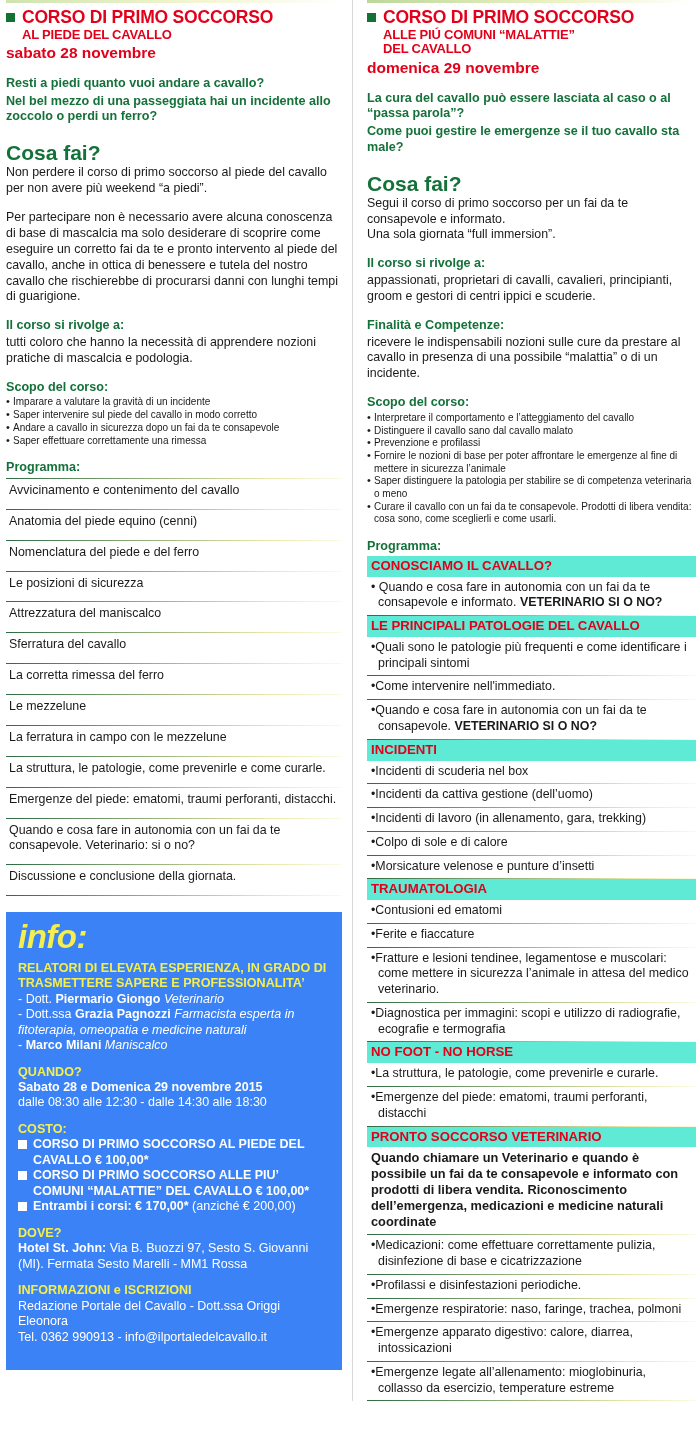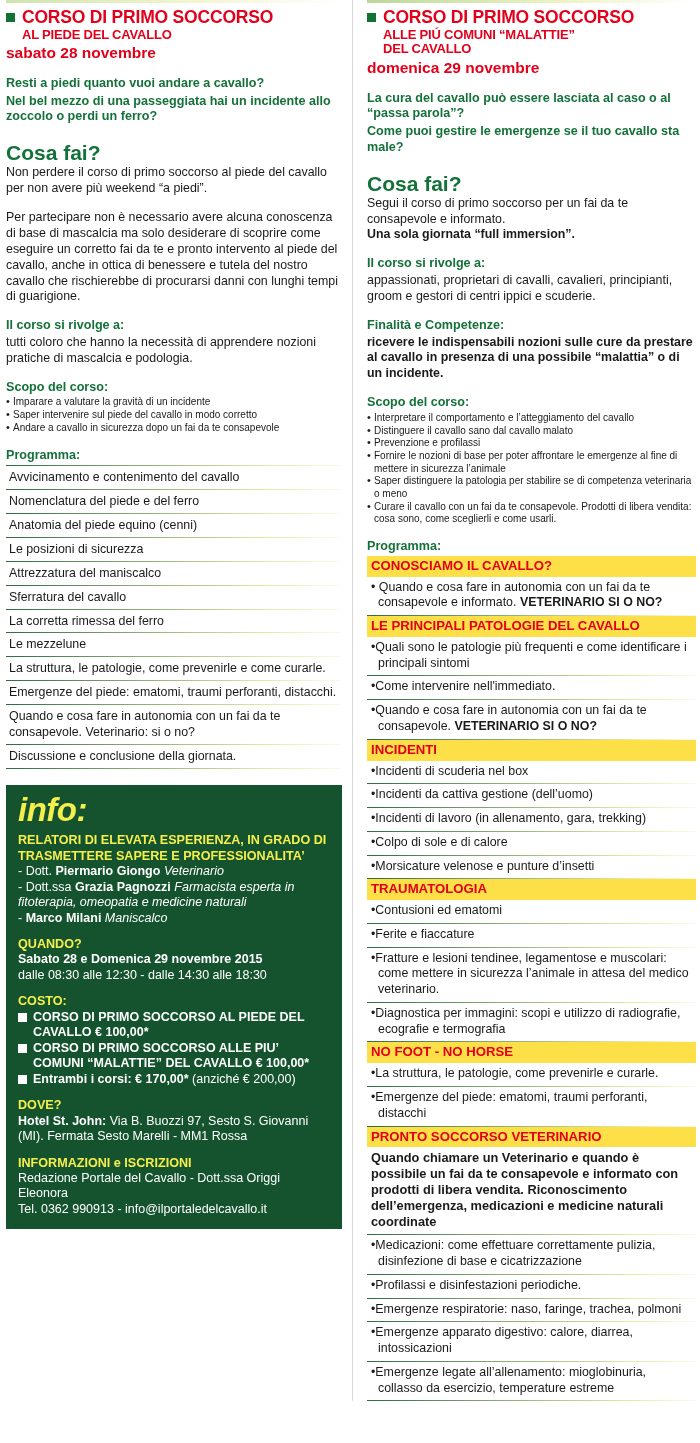--- a/index.html
+++ b/index.html
@@ -34,67 +34,67 @@
   }
   .course-title .sub{display:block;font-size:13px;}
   .course-date{color:#e2001a;font-weight:bold;font-size:15.5px;line-height:1.13;}
 
   .green-q{color:#15713a;font-weight:bold;font-size:12.6px;line-height:1.25;margin:0;}
   .qblock{margin-top:14px;}
   .qblock p{margin:0 0 2px 0;}
 
   .cosa-fai{color:#15713a;font-weight:bold;font-size:21px;line-height:1.1;margin:16px 0 1px 0;}
   .body-txt{font-size:12.4px;line-height:1.28;color:#1a1a1a;margin:0;}
-  .body-txt.bold{font-weight:bold;}
+  .body-txt.bold{font-weight:normal;}
   .spacer-m{height:13px;}
 
   .sec-head{color:#15713a;font-weight:bold;font-size:12.6px;margin:0 0 1px 0;line-height:1.25;}
 
   ul.bul{margin:0;padding:0;list-style:none;}
   ul.bul li{font-size:10px;line-height:1.27;padding-left:7px;position:relative;}
   ul.bul li:before{content:"\2022";position:absolute;left:0;top:-1px;font-size:11px;}
 
   
   .prog{margin-top:2px;}
   .prog-row{
     font-size:12.4px;line-height:1.28;
-    padding:4px 2px 3px 3px;
+    padding:4px 2px 10px 3px;
     border-bottom:1px solid;
     border-image:linear-gradient(to right,#2e6b44,#e7e9a8 78%,#fbfbe8) 1;
   }
   .prog-row:first-child{
     border-top:1px solid;
     border-image:linear-gradient(to right,#2e6b44,#e7e9a8 78%,#fbfbe8) 1;
   }
 
   
   .rsec{
-    background:#fde047;
+    background:#5eead4;
     color:#e2001a;
     font-weight:bold;
     font-size:13.2px;
     padding:2px 4px 3px 4px;
     line-height:1.2;
   }
   .ritem{
     font-size:12.4px;line-height:1.27;
     padding:3px 2px 4px 4px;
     border-bottom:1px solid;
     border-image:linear-gradient(to right,#2e6b44,#e7e9a8 80%,#fbfbe8) 1;
   }
   .ritem b{font-weight:bold;}
   .ritem .ind{display:block;text-indent:-7px;padding-left:7px;}
   .ritem.strong{font-weight:bold;font-size:12.8px;line-height:1.25;}
 
   
   .infobox{
-    background:#14532d;
+    background:#3b82f6;
     color:#ffffff;
     margin-top:16px;
-    padding:6px 10px 12px 12px;
+    padding:6px 10px 25px 12px;
     box-sizing:border-box;
   }
   .info-title{
     color:#f5ef4e;
     font-style:italic;
     font-weight:bold;
     font-size:33px;
     line-height:1.05;
     margin:2px 0 6px 0;
     letter-spacing:-0.5px;
@@ -138,33 +138,35 @@
       <div class="spacer-m"></div>
       <div class="sec-head">Il corso si rivolge a:</div>
       <p class="body-txt">tutti coloro che hanno la necessità di apprendere nozioni pratiche di mascalcia e podologia.</p>
 
       <div class="spacer-m"></div>
       <div class="sec-head">Scopo del corso:</div>
       <ul class="bul">
         <li>Imparare a valutare la gravità di un incidente</li>
         <li>Saper intervenire sul piede del cavallo in modo corretto</li>
         <li>Andare a cavallo in sicurezza dopo un fai da te consapevole</li>
+        <li>Saper effettuare correttamente una rimessa</li>
       </ul>
 
       <div class="spacer-m"></div>
       <div class="sec-head">Programma:</div>
       <div class="prog">
         <div class="prog-row">Avvicinamento e contenimento del cavallo</div>
+        <div class="prog-row">Anatomia del piede equino (cenni)</div>
         <div class="prog-row">Nomenclatura del piede e del ferro</div>
-        <div class="prog-row">Anatomia del piede equino (cenni)</div>
         <div class="prog-row">Le posizioni di sicurezza</div>
         <div class="prog-row">Attrezzatura del maniscalco</div>
         <div class="prog-row">Sferratura del cavallo</div>
         <div class="prog-row">La corretta rimessa del ferro</div>
         <div class="prog-row">Le mezzelune</div>
+        <div class="prog-row">La ferratura in campo con le mezzelune</div>
         <div class="prog-row">La struttura, le patologie, come prevenirle e come curarle.</div>
         <div class="prog-row">Emergenze del piede: ematomi, traumi perforanti, distacchi.</div>
         <div class="prog-row">Quando e cosa fare in autonomia con un fai da te consapevole. Veterinario: si o no?</div>
         <div class="prog-row">Discussione e conclusione della giornata.</div>
       </div>
 
       <div class="infobox">
         <div class="info-title">info:</div>
 
         <div class="info-yellow">RELATORI DI ELEVATA ESPERIENZA, IN GRADO DI TRASMETTERE SAPERE E PROFESSIONALITA’</div>

